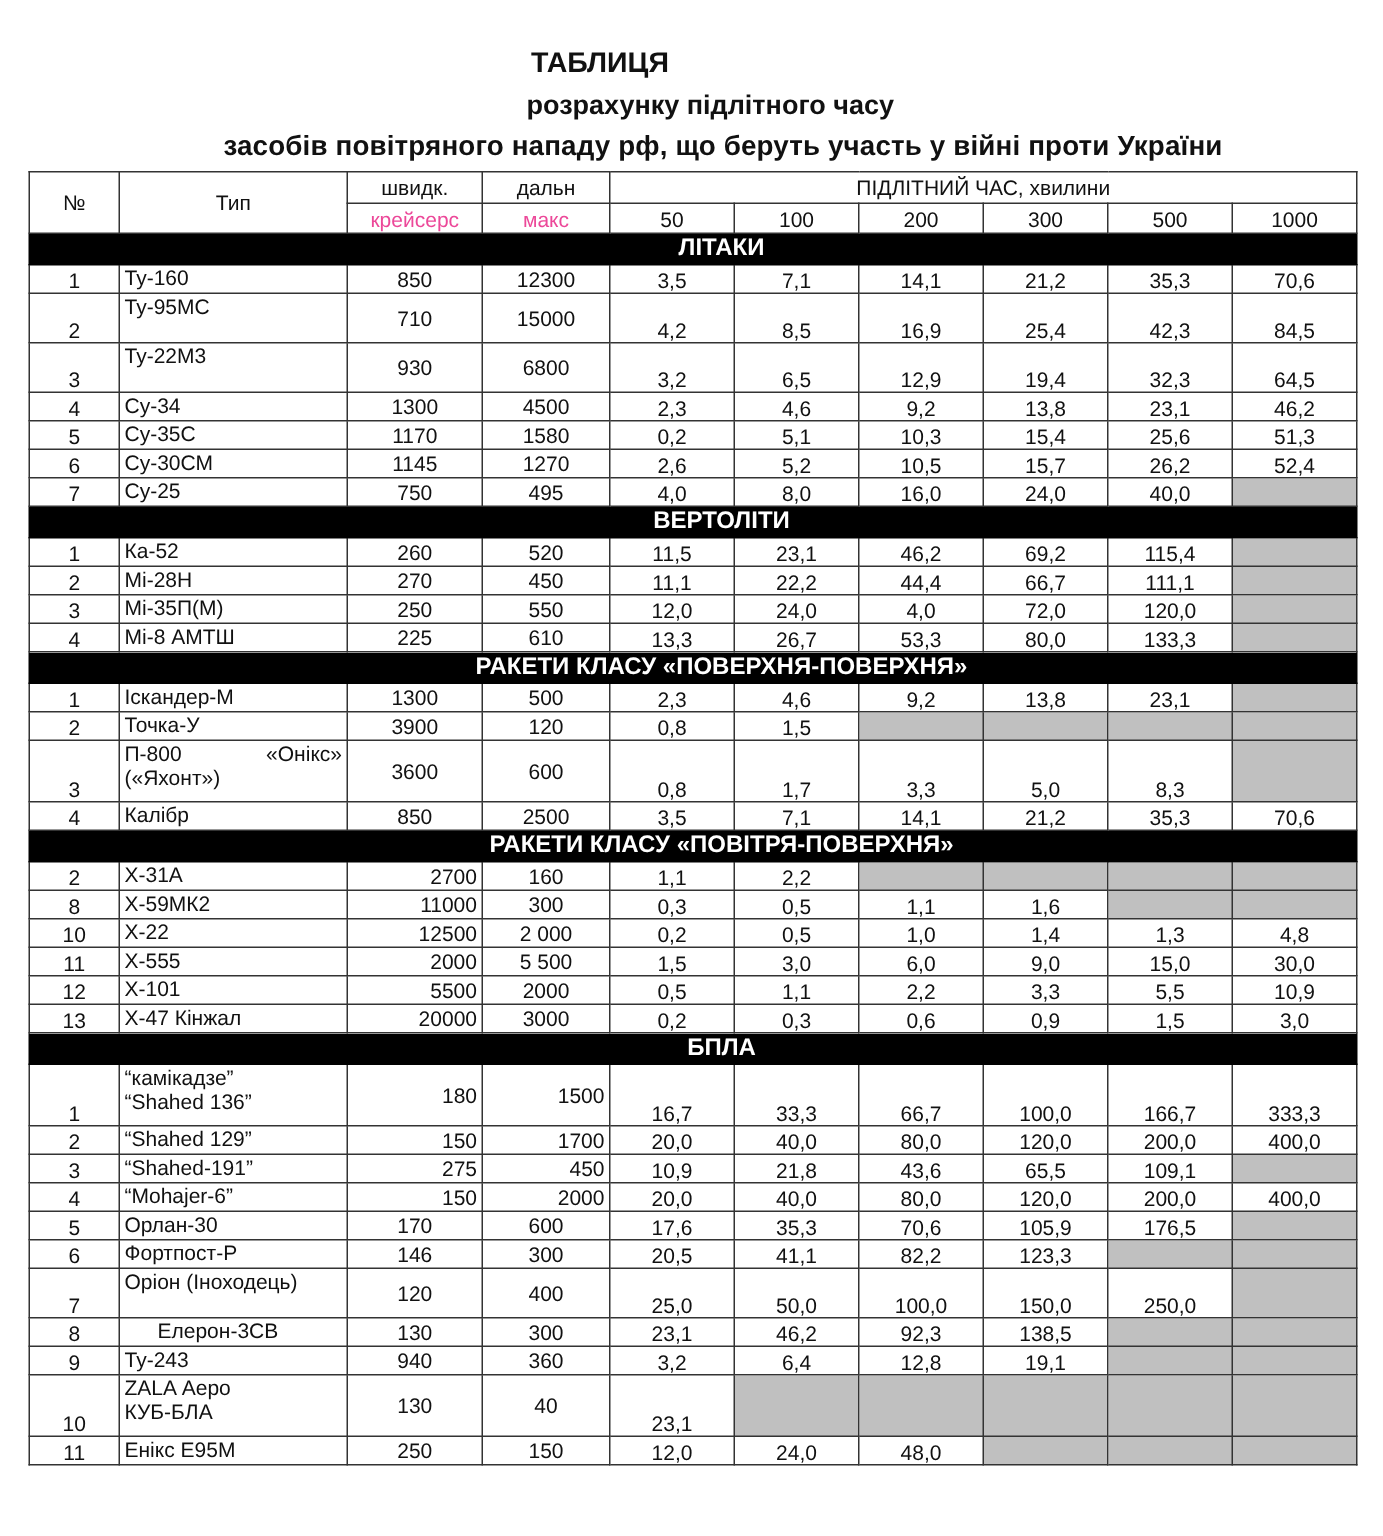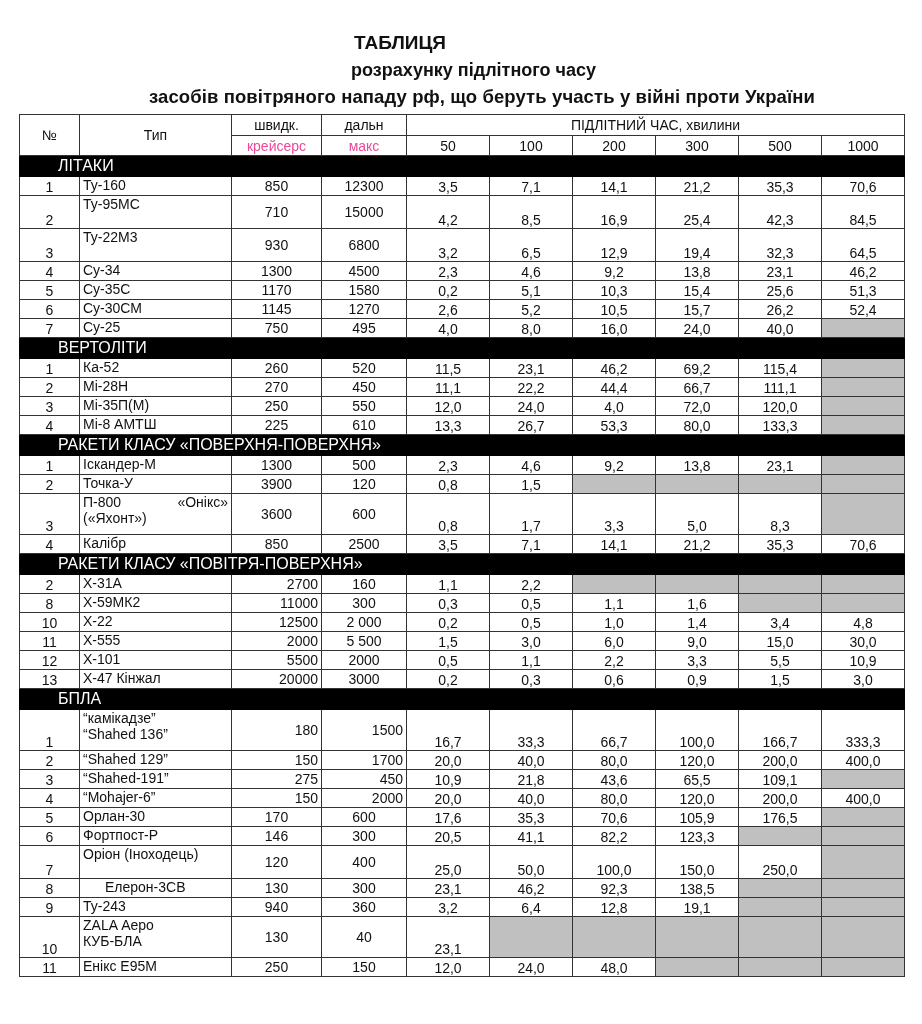--- a/index.html
+++ b/index.html
@@ -23,22 +23,22 @@
   col.c-rng { width: 85px; }
   col.c-t { width: 83px; }
 
   .h1 td { height: 20px; }
   .h2 td { height: 19px; }
   .hdr-big { text-align: center; font-size: 15px; vertical-align: middle; }
   .hdr-sub { text-align: center; font-size: 8.5px; color: #ec4899; }
   .hdr-val { text-align: center; font-size: 15px; }
   .hdr-span { text-align: center; font-size: 13px; }
 
-  tr.sect td { background: #000; color: #fff; font-weight: normal; font-size: 16px; height: 20px;
-               border-color: #000; padding: 0; }
+  tr.sect td { background: #000; color: #fff; font-weight: bold; font-size: 16px; height: 20px;
+               text-align: center; border-color: #000; padding: 0; }
   tr.sect td span { display: inline-block; padding-left: 38px; }
 
   td.no { text-align: center; vertical-align: bottom; }
   td.type { text-align: left; vertical-align: top; white-space: normal; }
   td.num { text-align: center; vertical-align: middle; }
   td.num-r { text-align: right; vertical-align: middle; }
   td.val { text-align: center; vertical-align: bottom; }
   td.na { background: #c0c0c0; }
   tr.r td { height: 18px; }
   tr.r2 td { height: 32px; }
@@ -312,21 +312,21 @@
       </tr>
       <tr class="r">
         <td class="no">10</td>
         <td class="type">Х-22</td>
         <td class="num-r">12500</td>
         <td class="num">2 000</td>
         <td class="val">0,2</td>
         <td class="val">0,5</td>
         <td class="val">1,0</td>
         <td class="val">1,4</td>
-        <td class="val">3,4</td>
+        <td class="val">1,3</td>
         <td class="val">4,8</td>
       </tr>
       <tr class="r">
         <td class="no">11</td>
         <td class="type">Х-555</td>
         <td class="num-r">2000</td>
         <td class="num">5 500</td>
         <td class="val">1,5</td>
         <td class="val">3,0</td>
         <td class="val">6,0</td>

